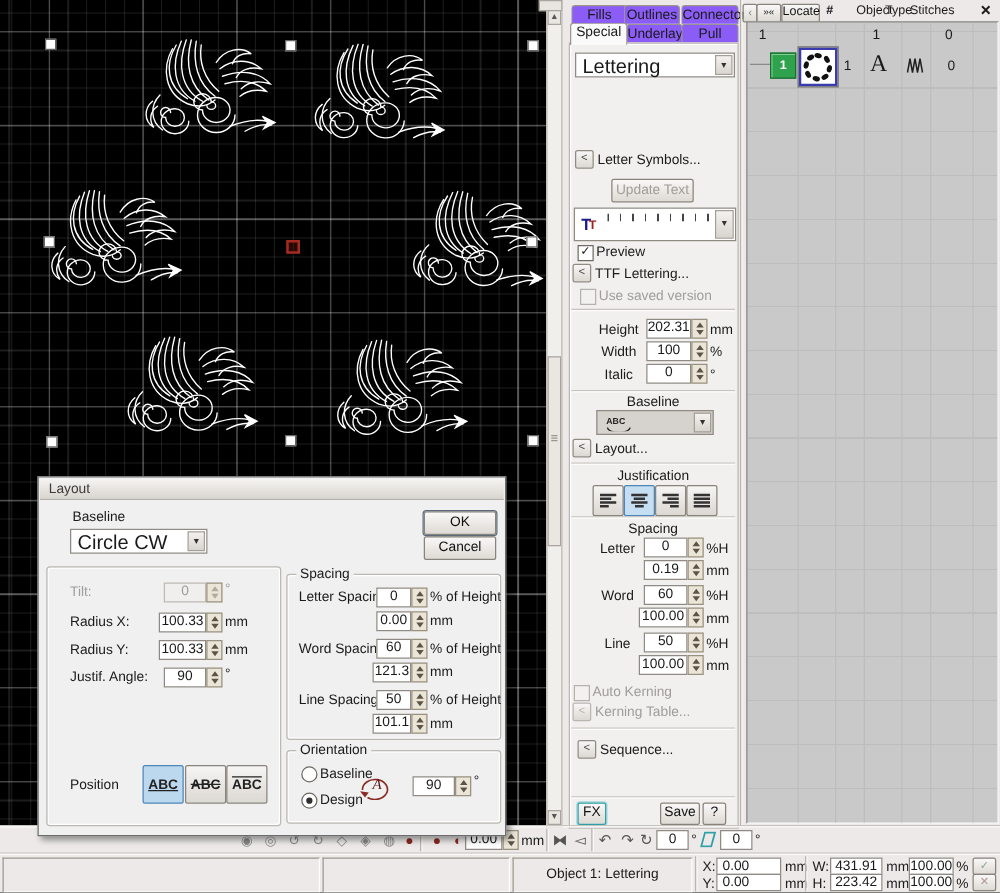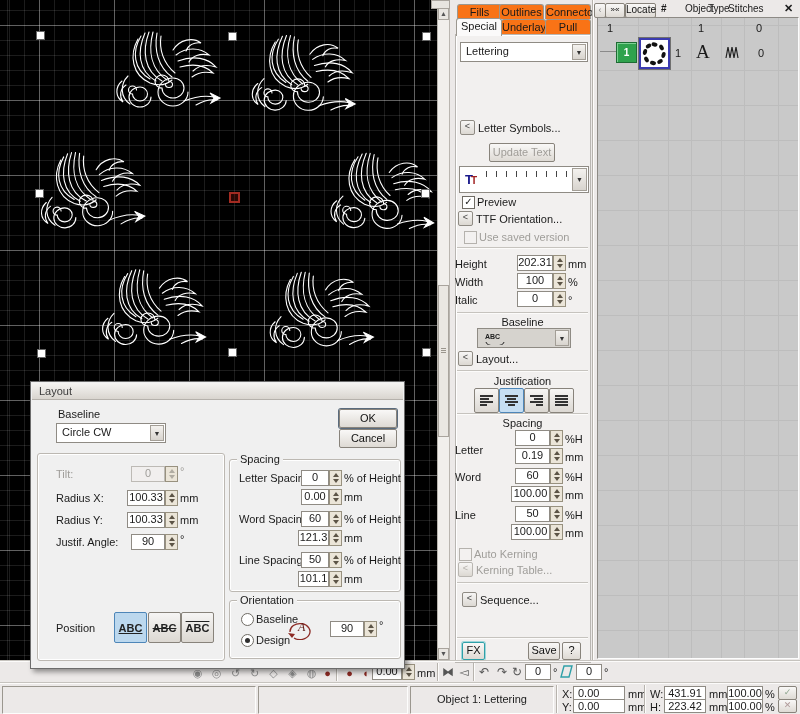--- a/index.html
+++ b/index.html
@@ -1,50 +1,50 @@
 <!DOCTYPE html>
 <html><head>
 <meta charset="utf-8">
 <style>
   html,body{margin:0;padding:0;background:#777;}
   #screen{position:relative;width:800px;height:714px;background:#ece9e8;overflow:hidden;
           font-family:"Liberation Sans",sans-serif;font-size:11px;color:#1a1a1a;}
   .abs{position:absolute;}
   .lbl{position:absolute;white-space:nowrap;color:#1a1a1a;}
   .lbl.dis{color:#9f9d99;}
-  .r{text-align:left;}
+  .r{text-align:center;padding-left:11px;}
   .c{text-align:center;}
   
   #canvas{position:absolute;left:0;top:0;width:437px;height:660px;background-color:#000;
     background-image:
       repeating-linear-gradient(to right, rgba(255,255,255,0.30) 0 1px, transparent 1px 75px),
       repeating-linear-gradient(to bottom, rgba(255,255,255,0.30) 0 1px, transparent 1px 75px),
       repeating-linear-gradient(to right, rgba(255,255,255,0.11) 0 1px, transparent 1px 15px),
       repeating-linear-gradient(to bottom, rgba(255,255,255,0.11) 0 1px, transparent 1px 15px);
     background-position:39px 0,0 25px,9px 0,0 10px;}
   .handle{position:absolute;width:7px;height:7px;background:#fff;border:1px solid #666;}
   #center-mark{position:absolute;left:229px;top:192px;width:7px;height:7px;border:2px solid #a32b22;background:rgba(120,20,10,.35);}
   
   .sb{background:#f1efec;border:1px solid #b9b5af;}
   .sb-btn{position:absolute;background:#e9e6e1;border:1px solid #a9a49d;font-size:7px;line-height:9px;text-align:center;color:#555;}
   .sb-thumb{position:absolute;background:#eae7e2;border:1px solid #a9a49d;}
   .grip{position:absolute;left:2px;width:5px;height:1px;background:#9a958d;box-shadow:0 2px 0 #9a958d,0 4px 0 #9a958d;}
   
-  .tab{position:absolute;height:14px;background:#f97316;border:1px solid #9b978f;border-bottom:none;
+  .tab{position:absolute;height:14px;background:#8b5cf6;border:1px solid #9b978f;border-bottom:none;
        border-radius:3px 3px 0 0;line-height:14px;text-align:center;font-size:11px;}
   .tab.active{background:#fbfafa;height:17px;z-index:6;}
   #tabpage{position:absolute;left:455px;top:34px;width:134px;height:627px;background:#f2f0ef;
            border:1px solid #b9b6b2;box-shadow:inset 1px 1px 0 #fff;}
   .sep{position:absolute;height:0;border-top:1px solid #c6c3be;border-bottom:1px solid #fcfbfa;}
   .vgroove{position:absolute;width:0;border-left:1px solid #b7b3ad;border-right:1px solid #fdfcfb;}
   
   .field{position:absolute;background:#fff;border:1px solid #8f8b84;font-size:11px;line-height:13px;text-align:center;}
   .field.dis{background:#f1efee;color:#9f9d99;border-color:#bdbab5;}
   .combo{position:absolute;background:#fff;border:1px solid #8f8b84;}
-  .combo .txt{position:absolute;left:5px;top:2px;font-size:11px;}
+  .combo .txt{position:absolute;left:5px;top:2px;font-size:16px;}
   .dd{position:absolute;right:1px;top:1px;bottom:1px;width:12px;background:linear-gradient(#f4f2ef,#d8d4ce);
       border:1px solid #a39e96;font-size:7px;color:#333;text-align:center;display:flex;align-items:center;justify-content:center;}
   .spin{position:absolute;width:11px;background:#ebe5d8;border:1px solid #98917f;display:flex;flex-direction:column;
         align-items:center;justify-content:center;gap:2px;}
   .spin i{display:block;width:0;height:0;border:3px solid transparent;}
   .spin i.u{border-bottom:4px solid #5c5446;border-top:none;}
   .spin i.d{border-top:4px solid #5c5446;border-bottom:none;}
   .spin.dis i.u{border-bottom-color:#b0aca2;}
   .spin.dis i.d{border-top-color:#b0aca2;}
   .btn{position:absolute;background:linear-gradient(#f9f8f7,#dedad4);border:1px solid #88837b;border-radius:2px;
@@ -164,21 +164,21 @@
     <span class="lbl" style="left:5px;top:5px;color:#1a1a8c;font-weight:bold;font-size:13px">T</span>
     <span class="lbl" style="left:11px;top:8px;color:#a02020;font-weight:bold;font-size:10px">T</span>
     <div class="abs" style="left:26px;top:4px;width:84px;height:6px;background-image:repeating-linear-gradient(to right,#444 0 1px,transparent 1px 10px)"></div>
     <span class="dd" style="width:13px">▼</span>
   </div>
 
   <div class="cb" style="left:462px;top:196px">✓</div>
   <span class="lbl" style="left:477px;top:196px">Preview</span>
 
   <div class="arrowbtn" style="left:458px;top:211px">&lt;</div>
-  <span class="lbl" style="left:476px;top:213px">TTF Orientation...</span>
+  <span class="lbl" style="left:476px;top:213px">TTF Lettering...</span>
 
   <div class="cb dis" style="left:464px;top:231px"></div>
   <span class="lbl dis" style="left:479px;top:231px">Use saved version</span>
 
   <div class="sep" style="left:457px;top:247px;width:131px"></div>
 
   <span class="lbl r" style="left:455px;top:258px;width:58px">Height</span>
   <div class="field" style="left:517px;top:255px;width:34px;height:14px">202.31</div>
   <div class="spin" style="left:553px;top:255px;height:14px">
       <i class="u"></i>
@@ -256,21 +256,21 @@
           <line x1="1" y1="5" x2="14" y2="5"></line>
           <line x1="1" y1="8" x2="14" y2="8"></line>
           <line x1="1" y1="11" x2="14" y2="11"></line>
         </g>
       </svg>
   </div>
 
   <div class="sep" style="left:457px;top:413px;width:131px"></div>
   <span class="lbl c" style="left:455px;top:417px;width:135px">Spacing</span>
 
-  <span class="lbl r" style="left:455px;top:444px;width:56px">Letter</span>
+  <span class="lbl r" style="left:455px;top:433px;width:56px">Letter</span>
   <div class="field" style="left:515px;top:430px;width:33px;height:14px">0</div>
   <div class="spin" style="left:550px;top:430px;height:14px">
       <i class="u"></i>
       <i class="d"></i>
     </div>
   <span class="lbl" style="left:565px;top:433px">%H</span>
   <div class="field" style="left:515px;top:448px;width:33px;height:14px">0.19</div>
   <div class="spin" style="left:550px;top:448px;height:14px">
       <i class="u"></i>
       <i class="d"></i>

